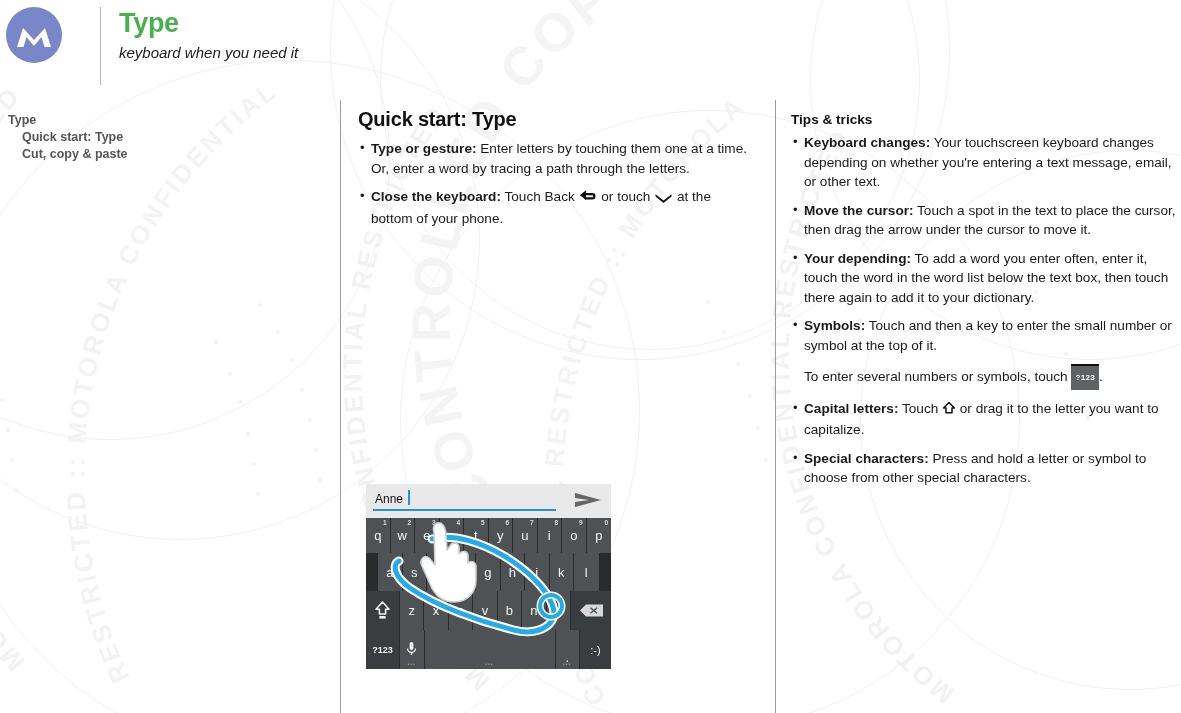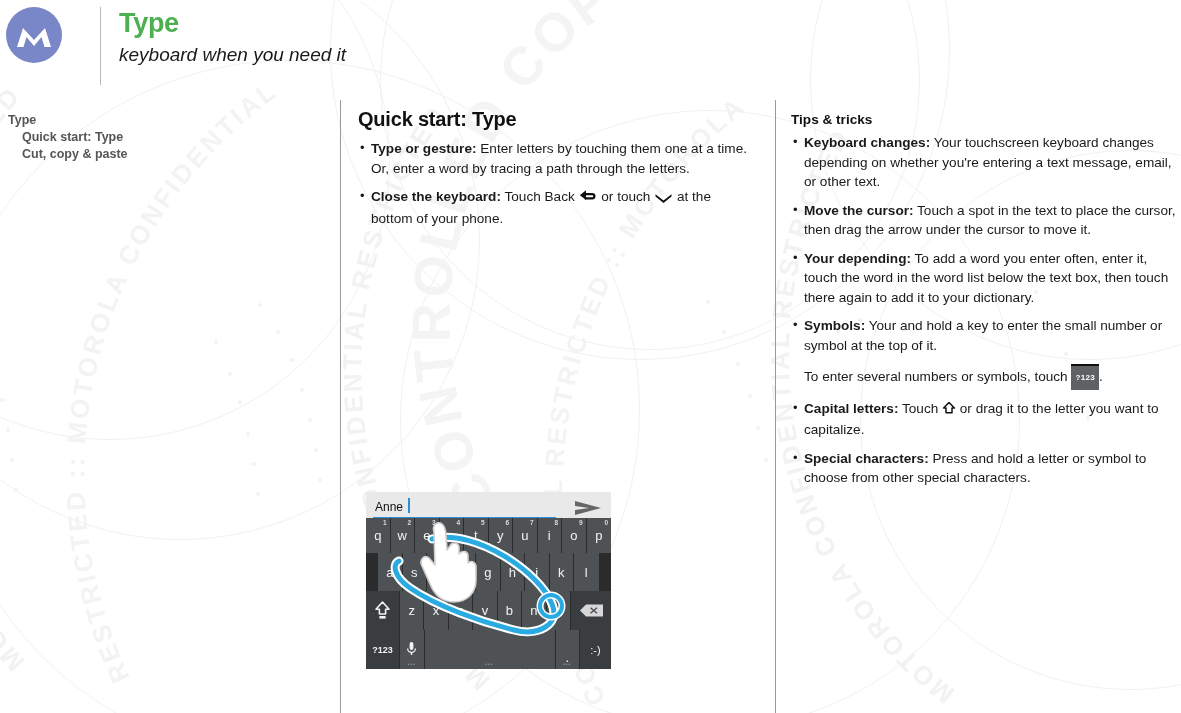--- a/index.html
+++ b/index.html
@@ -62,21 +62,21 @@
     background: #b8b8b8;
   }
   .page-title {
     position: absolute; left: 119px; top: 8px;
     font-size: 27px; font-weight: bold;
     color: #4caf50;
     letter-spacing: -0.3px;
   }
   .page-subtitle {
     position: absolute; left: 119px; top: 44px;
-    font-size: 19px; font-style: italic;
+    font-size: 15px; font-style: italic;
     color: #1a1a1a;
   }
 
   
   .toc {
     position: absolute; left: 8px; top: 112px;
     width: 300px;
     z-index: 5;
   }
   .toc-head {
@@ -159,21 +159,20 @@
   .kb-figure {
     position: absolute;
     left: 366px; top: 484px;
     width: 245px; height: 185px;
     z-index: 6;
   }
   .kb-inputbar {
     position: absolute; left: 0; top: 0;
     width: 245px; height: 34px;
     background: #e9e9e9;
-    margin-top: 8px;
   }
   .kb-input-text {
     position: absolute; left: 9px; top: 8px;
     font-size: 12px; color: #111;
     font-family: "Liberation Sans", sans-serif;
   }
   .kb-caret {
     position: absolute; left: 42px; top: 6px;
     width: 1.5px; height: 15px;
     background: #2a8fd8;
@@ -363,21 +362,21 @@
       <li>
         <b>Keyboard changes:</b><span> Your touchscreen keyboard changes depending on whether you're entering a text message, email, or other text.</span>
       </li>
       <li>
         <b>Move the cursor:</b><span> Touch a spot in the text to place the cursor, then drag the arrow under the cursor to move it.</span>
       </li>
       <li>
         <b>Your depending:</b><span> To add a word you enter often, enter it, touch the word in the word list below the text box, then touch there again to add it to your dictionary.</span>
       </li>
       <li>
-        <b>Symbols:</b><span> Your and hold a key to enter the small number or symbol at the top of it.</span>
+        <b>Symbols:</b><span> Touch and then a key to enter the small number or symbol at the top of it.</span>
       </li>
     </ul>
     <p class="tips-note"><span>To enter several numbers or symbols, touch </span><span class="keycap">?123</span><span>.</span></p>
     <ul class="bullets">
       <li>
         <b>Capital letters:</b><span> Touch </span><span class="icon-inline"><svg width="14" height="14" viewBox="0 0 14 14">
               <path d="M7 1.5 L12.4 7 L10 7 L10 11.8 L4 11.8 L4 7 L1.6 7 Z" fill="none" stroke="#111" stroke-width="1.5" stroke-linejoin="round"></path>
             </svg></span><span> or drag it to the letter you want to capitalize.</span>
       </li>
       <li>

